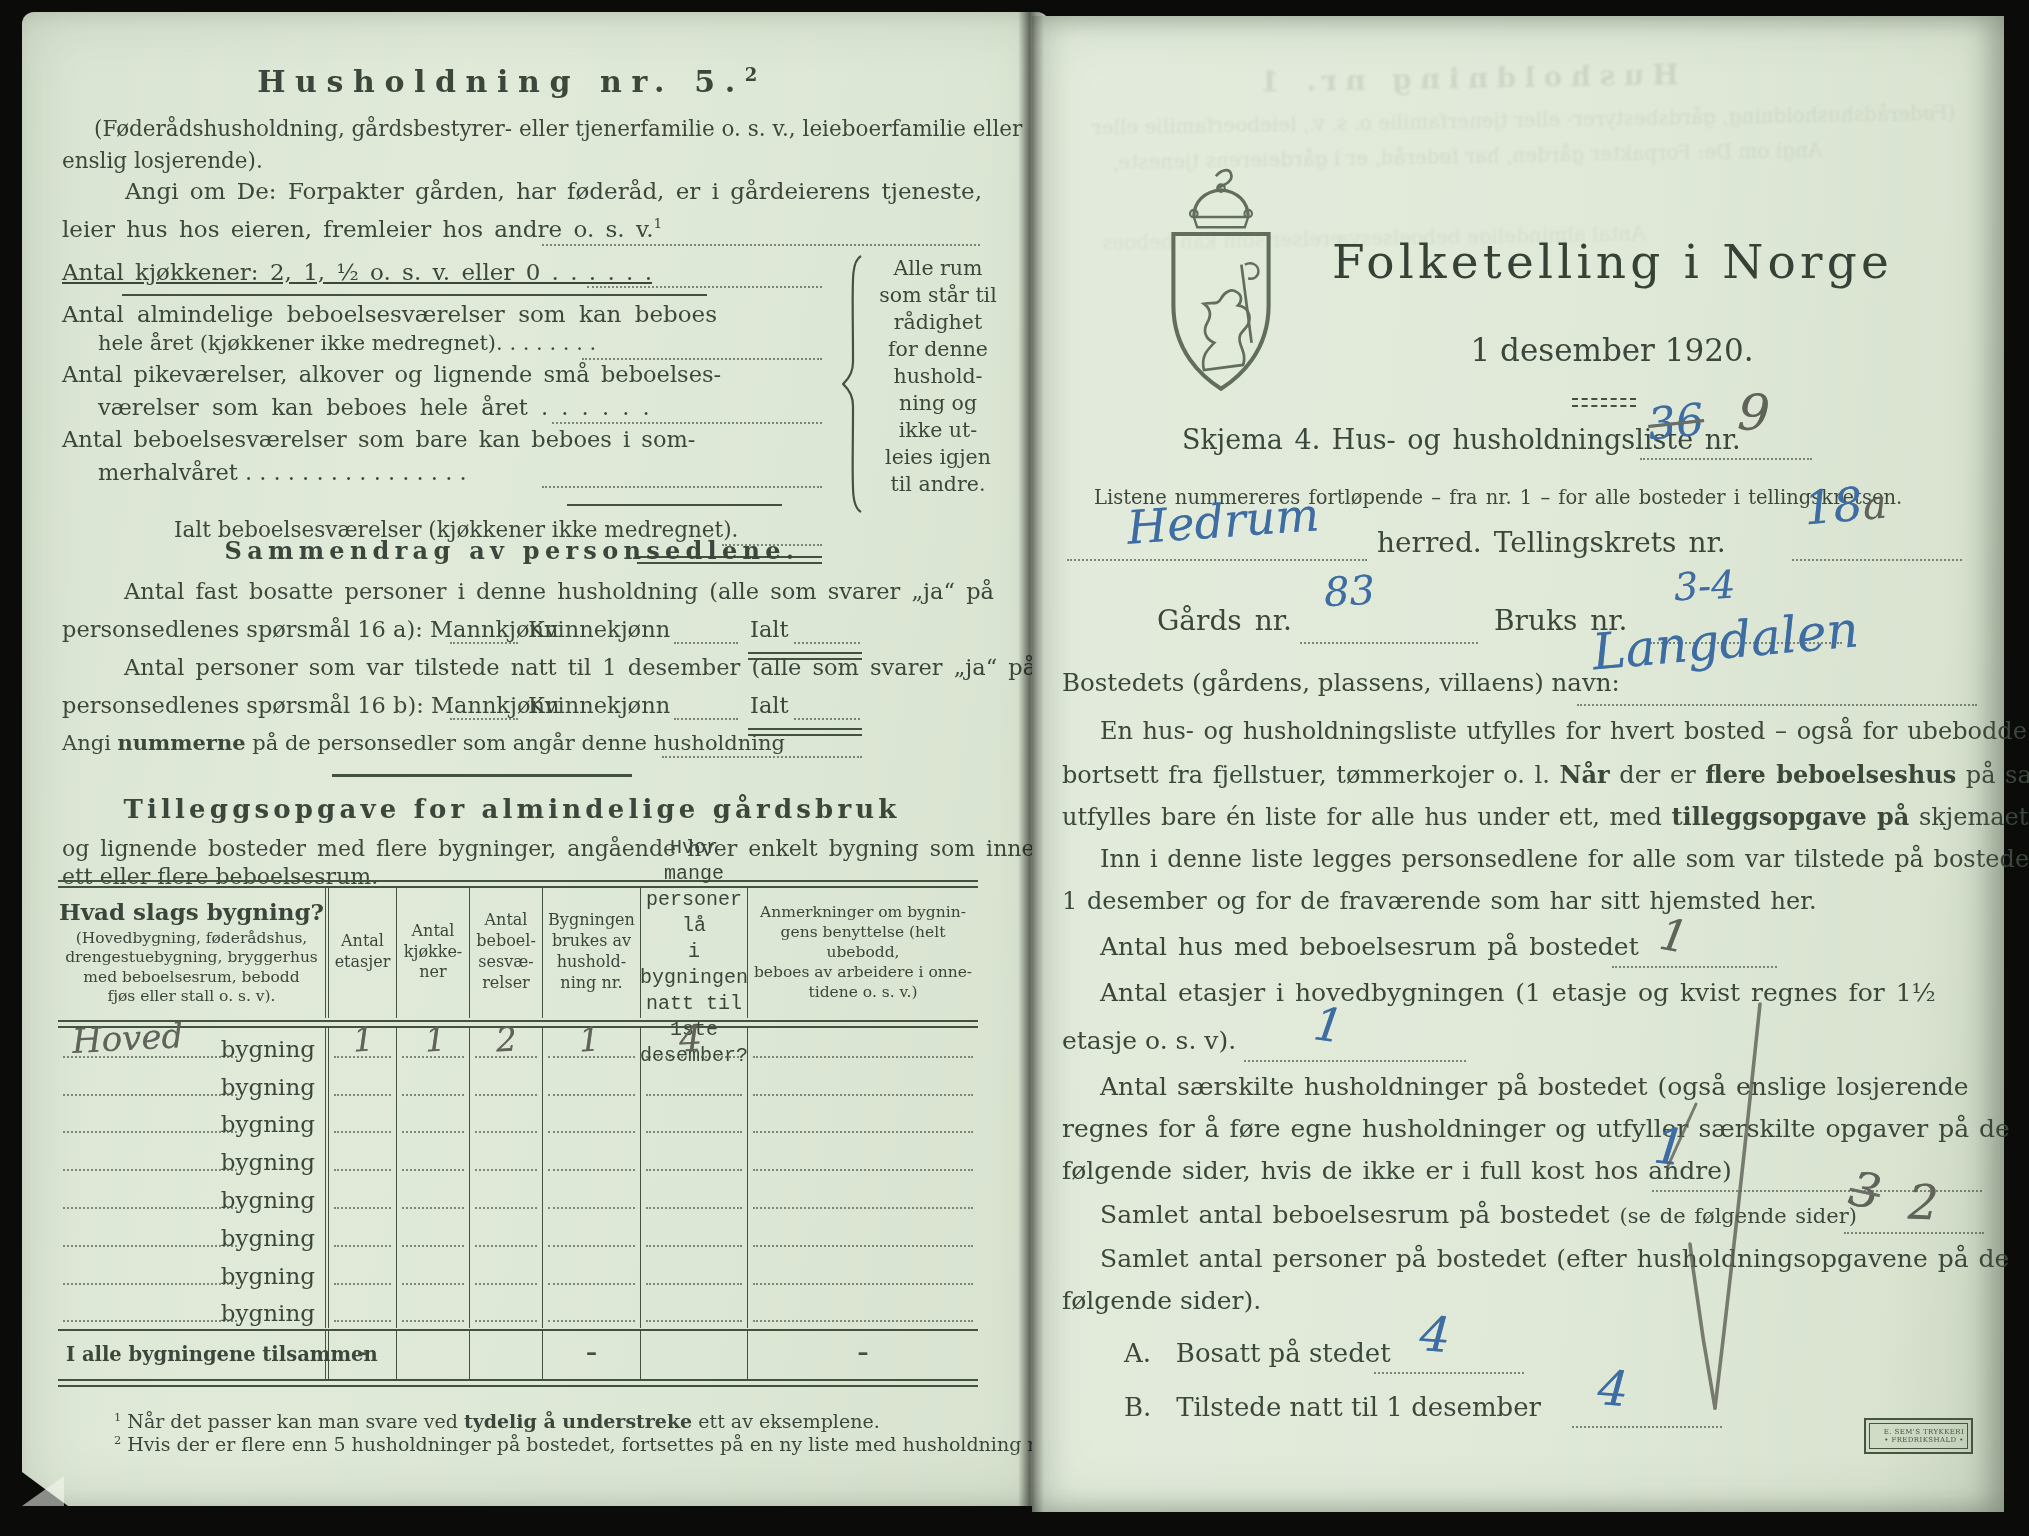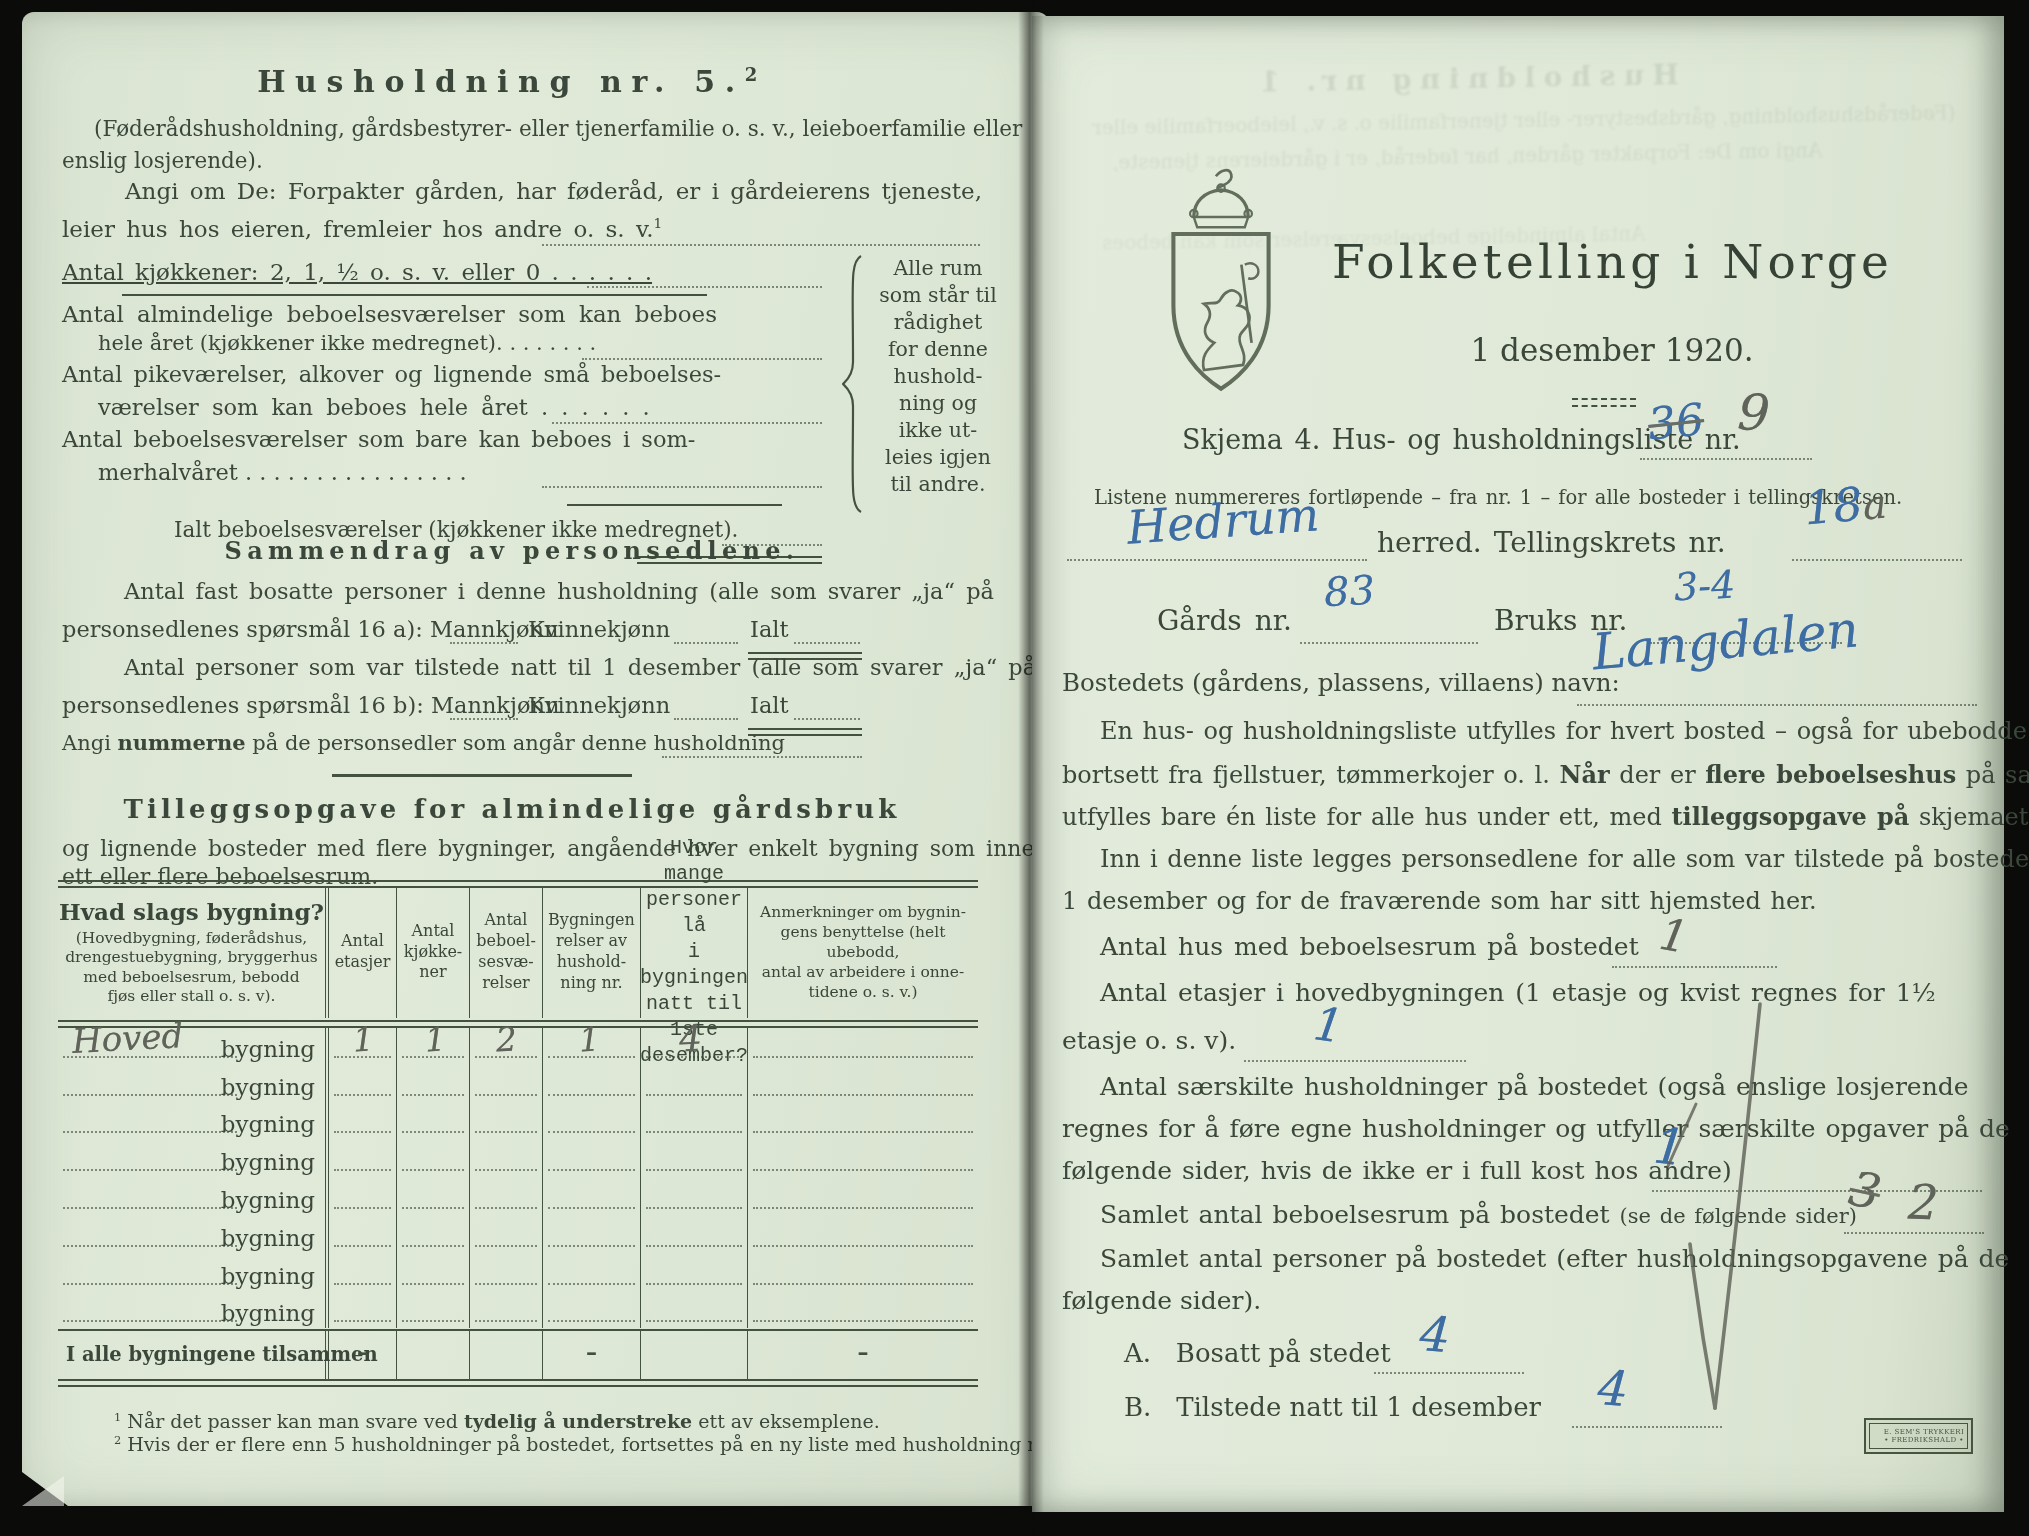--- a/index.html
+++ b/index.html
@@ -140,31 +140,31 @@
         <div class="th hcell pre" style="font-size:16px;line-height:1.3;">Antal
 etasjer</div>
         <div class="th hcell pre" style="font-size:16px;line-height:1.3;">Antal
 kjøkke-
 ner</div>
         <div class="th hcell pre" style="font-size:16px;line-height:1.3;">Antal
 beboel-
 sesvæ-
 relser</div>
         <div class="th hcell pre" style="font-size:16px;line-height:1.3;">Bygningen
-relser av
+brukes av
 hushold-
 ning nr.</div>
         <div class="th hcell pre" style="font-size:20px;line-height:1.3;font-family:Liberation Mono, monospace;">Hvor mange
 personer lå
 i bygningen
 natt til 1ste
 desember?</div>
         <div class="th hcell pre" style="font-size:15.5px;line-height:1.3;">Anmerkninger om bygnin-
 gens benyttelse (helt ubebodd,
-antal av arbeidere i onne-
+beboes av arbeidere i onne-
 tidene o. s. v.)</div>
       </div>
       <div class="dbl" style="left:0;top:140px;width:920px;"></div>
 
       <div class="abs" style="left:0;top:146px;width:920px;">
 
         <div class="grid trow">
           <div class="td first">
             <span class="wline short"></span>
             <span class="hw pc" style="left:14px;top:-8px;font-size:34px;">Hoved</span>

